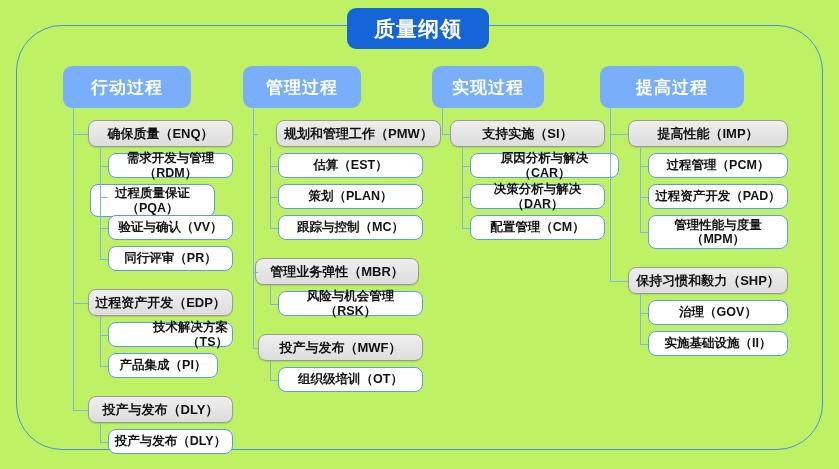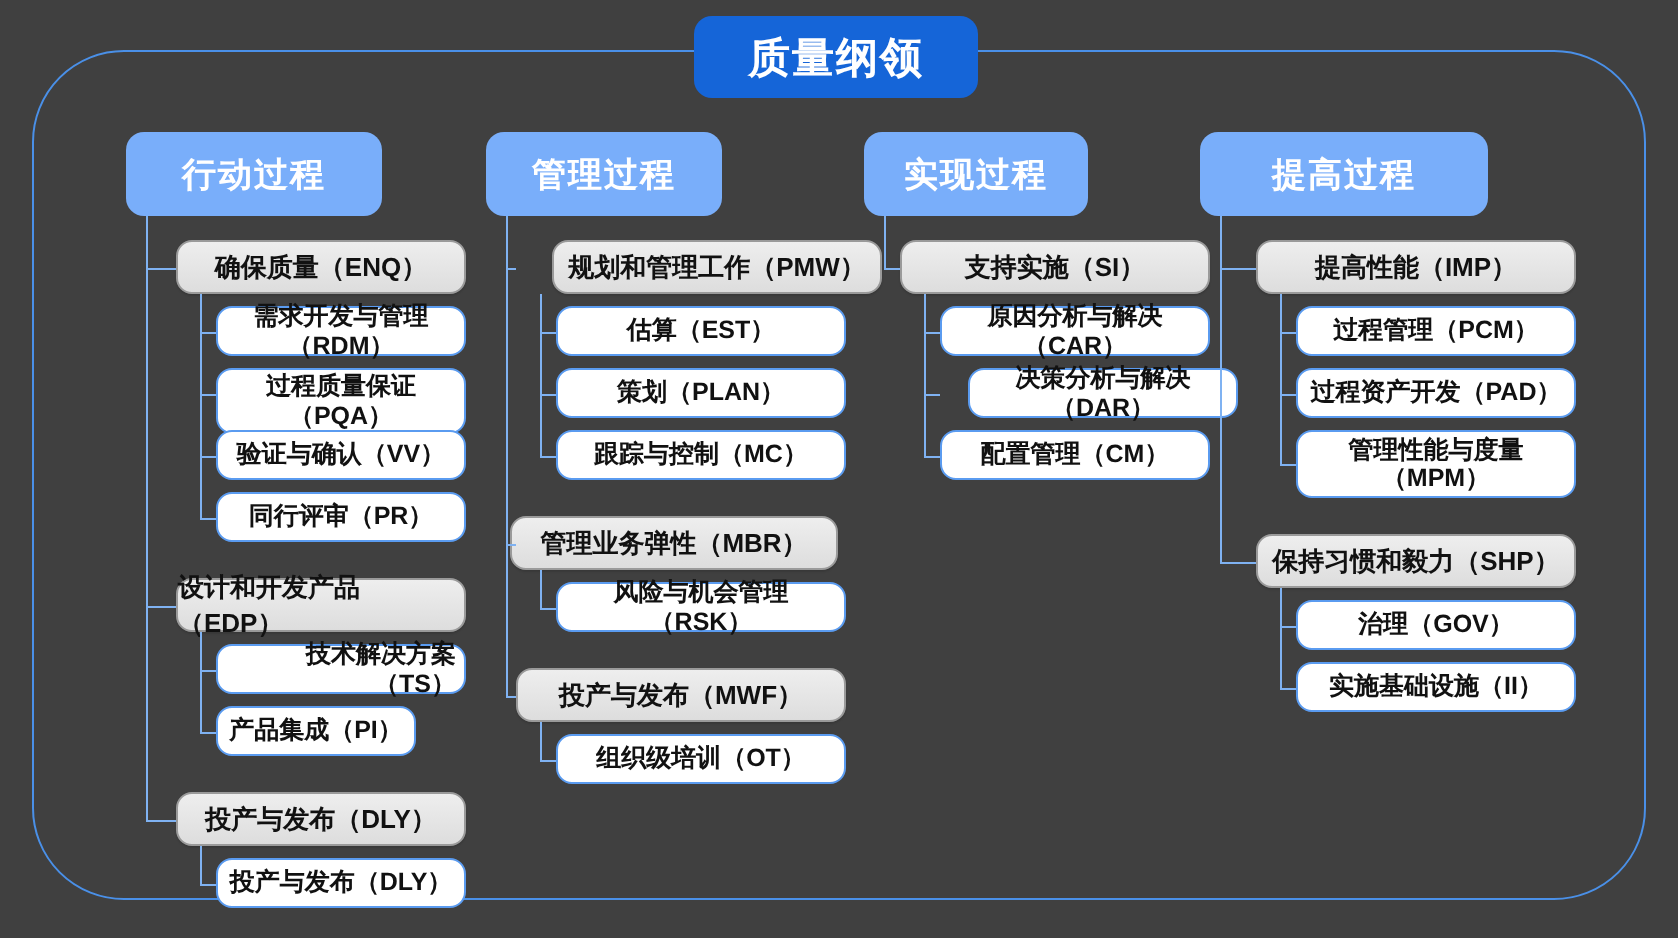--- a/index.html
+++ b/index.html
@@ -7,21 +7,21 @@
     margin: 0; padding: 0;
     width: 839px; height: 469px;
     background: #ffffff;
     font-family: "Liberation Sans", "DejaVu Sans", sans-serif;
     overflow: hidden;
   }
   #root {
     position: relative;
     width: 839px;
     height: 469px;
-    background: #404040;
+    background: #bef264;
   }
 
   
   .outer-frame {
     position: absolute;
     left: 16px; top: 25px;
     width: 807px; height: 425px;
     border: 1.6px solid #4a90e8;
     border-radius: 46px;
     background: transparent;
@@ -114,32 +114,32 @@
   <div class="root-title">质量纲领</div>
 
   <div id="columns-host">
       <div class="column" style="left: 63px; width: 128px;">
         <div class="col-header">行动过程</div>
         <div class="col-body">
           <div class="grp-header" style="position: absolute; left: 25px; top: 12px; width: 145px;">确保质量（ENQ）</div>
           <div class="hline" style="left: 10px; top: 25.5px; width: 15px;"></div>
           <div class="leaf" style="position: absolute; left: 45px; top: 45px; width: 125px; height: 25px;">需求开发与管理（RDM）</div>
           <div class="hline" style="left: 37px; top: 57.5px; width: 8px;"></div>
-          <div class="leaf" style="position: absolute; left: 45px; top: 76px; width: 125px; height: 33px;">过程质量保证（PQA）</div>
+          <div class="leaf" style="position: absolute; left: 27px; top: 76px; width: 125px; height: 33px;">过程质量保证（PQA）</div>
           <div class="hline" style="left: 37px; top: 88.5px; width: 8px;"></div>
           <div class="leaf" style="position: absolute; left: 45px; top: 107px; width: 125px; height: 25px;">验证与确认（VV）</div>
           <div class="hline" style="left: 37px; top: 119.5px; width: 8px;"></div>
           <div class="leaf" style="position: absolute; left: 45px; top: 138px; width: 125px; height: 25px;">同行评审（PR）</div>
           <div class="hline" style="left: 37px; top: 150.5px; width: 8px;"></div>
           <div class="vline" style="left: 37px; top: 39px; height: 111.5px;"></div>
-          <div class="grp-header" style="position: absolute; left: 25px; top: 181px; width: 145px;">设计和开发产品（EDP）</div>
+          <div class="grp-header" style="position: absolute; left: 25px; top: 181px; width: 145px;">过程资产开发（EDP）</div>
           <div class="hline" style="left: 10px; top: 194.5px; width: 15px;"></div>
           <div class="leaf" style="position: absolute; left: 45px; top: 214px; width: 125px; height: 25px; text-align: right;">技术解决方案（TS）</div>
           <div class="hline" style="left: 37px; top: 226.5px; width: 8px;"></div>
-          <div class="leaf" style="position: absolute; left: 45px; top: 245px; width: 100px; height: 25px;">产品集成（PI）</div>
+          <div class="leaf" style="position: absolute; left: 45px; top: 245px; width: 110px; height: 25px;">产品集成（PI）</div>
           <div class="hline" style="left: 37px; top: 257.5px; width: 8px;"></div>
           <div class="vline" style="left: 37px; top: 208px; height: 49.5px;"></div>
           <div class="grp-header" style="position: absolute; left: 25px; top: 288px; width: 145px;">投产与发布（DLY）</div>
           <div class="hline" style="left: 10px; top: 301.5px; width: 15px;"></div>
           <div class="leaf" style="position: absolute; left: 45px; top: 321px; width: 125px; height: 25px;">投产与发布（DLY）</div>
           <div class="hline" style="left: 37px; top: 333.5px; width: 8px;"></div>
           <div class="vline" style="left: 37px; top: 315px; height: 18.5px;"></div>
           <div class="vline" style="left: 10px; top: 0px; height: 301.5px;"></div>
         </div>
       </div>
@@ -166,23 +166,23 @@
           <div class="hline" style="left: 27px; top: 271.5px; width: 8px;"></div>
           <div class="vline" style="left: 27px; top: 253px; height: 18.5px;"></div>
           <div class="vline" style="left: 10px; top: 0px; height: 239.5px;"></div>
         </div>
       </div>
       <div class="column" style="left: 432px; width: 112px;">
         <div class="col-header">实现过程</div>
         <div class="col-body">
           <div class="grp-header" style="position: absolute; left: 18px; top: 12px; width: 155px;">支持实施（SI）</div>
           <div class="hline" style="left: 10px; top: 25.5px; width: 8px;"></div>
-          <div class="leaf" style="position: absolute; left: 38px; top: 45px; width: 135px; height: 25px;">原因分析与解决（CAR）</div>
+          <div class="leaf" style="position: absolute; left: 38px; top: 45px; width: 149px; height: 25px;">原因分析与解决（CAR）</div>
           <div class="hline" style="left: 30px; top: 57.5px; width: 8px;"></div>
-          <div class="leaf" style="position: absolute; left: 52px; top: 76px; width: 135px; height: 25px;">决策分析与解决（DAR）</div>
+          <div class="leaf" style="position: absolute; left: 38px; top: 76px; width: 135px; height: 25px;">决策分析与解决（DAR）</div>
           <div class="hline" style="left: 30px; top: 88.5px; width: 8px;"></div>
           <div class="leaf" style="position: absolute; left: 38px; top: 107px; width: 135px; height: 25px;">配置管理（CM）</div>
           <div class="hline" style="left: 30px; top: 119.5px; width: 8px;"></div>
           <div class="vline" style="left: 30px; top: 39px; height: 80.5px;"></div>
           <div class="vline" style="left: 10px; top: 0px; height: 25.5px;"></div>
         </div>
       </div>
       <div class="column" style="left: 600px; width: 144px;">
         <div class="col-header">提高过程</div>
         <div class="col-body">

